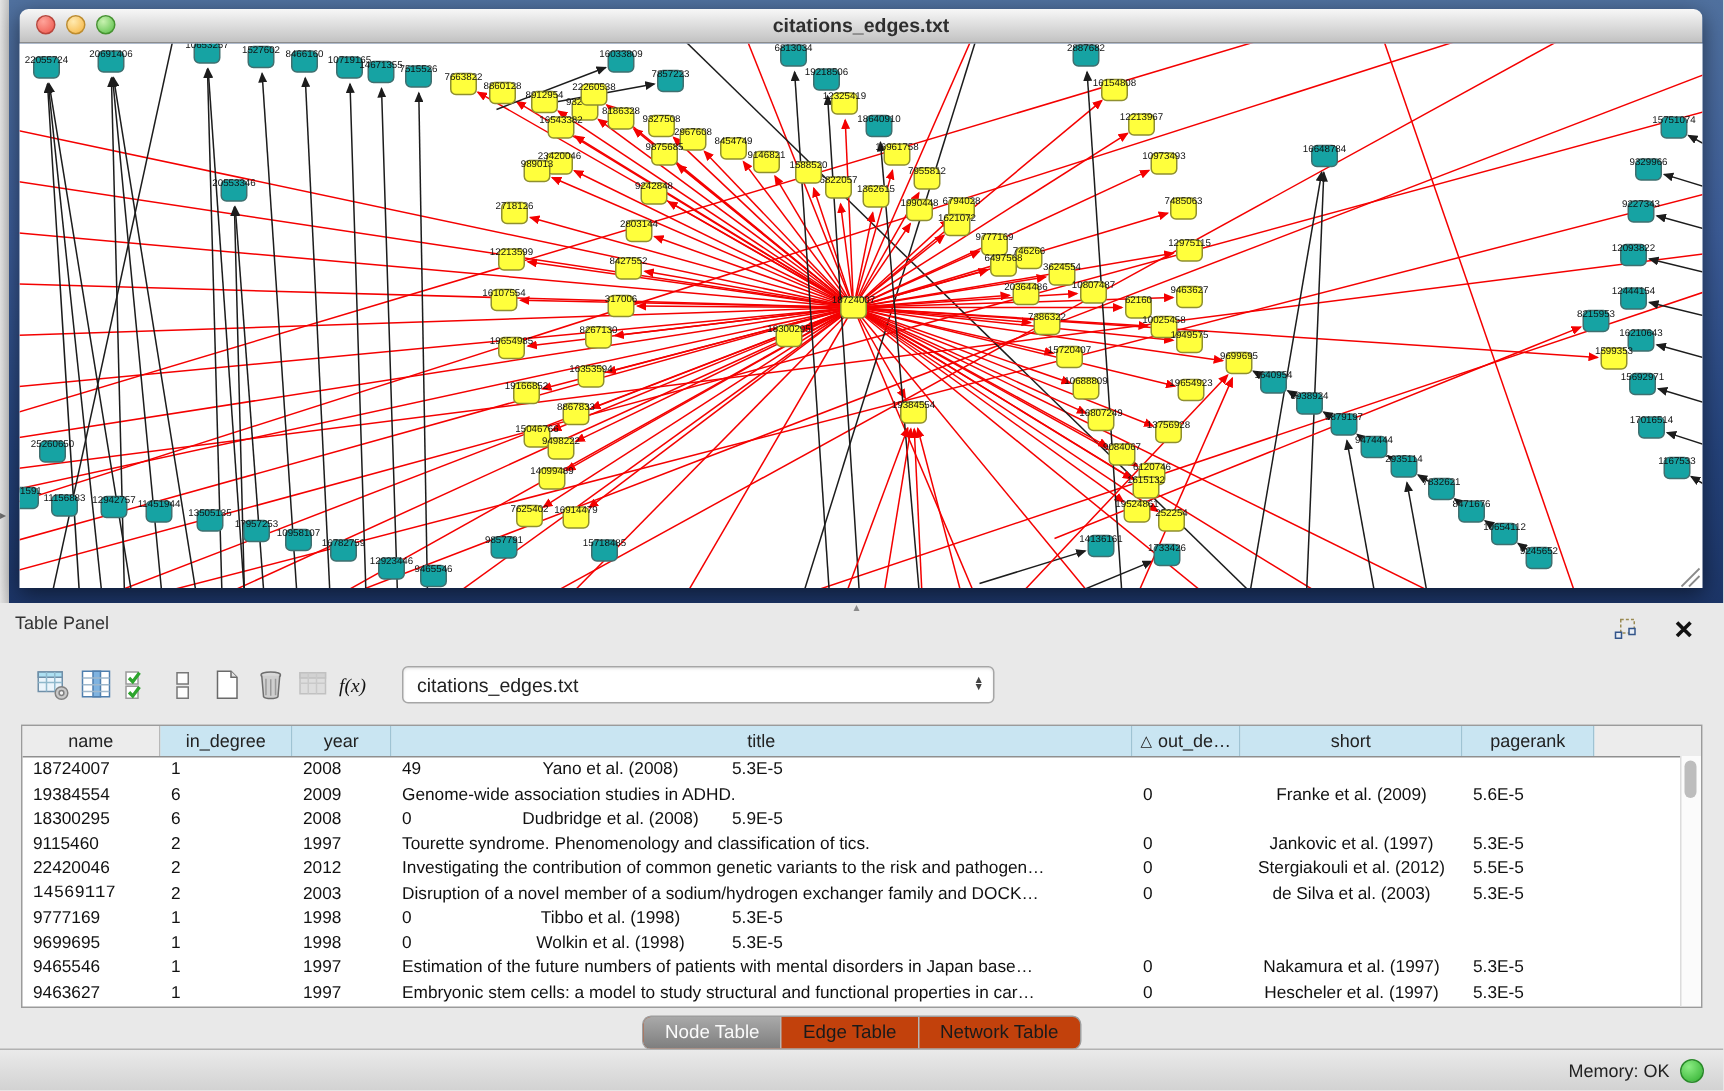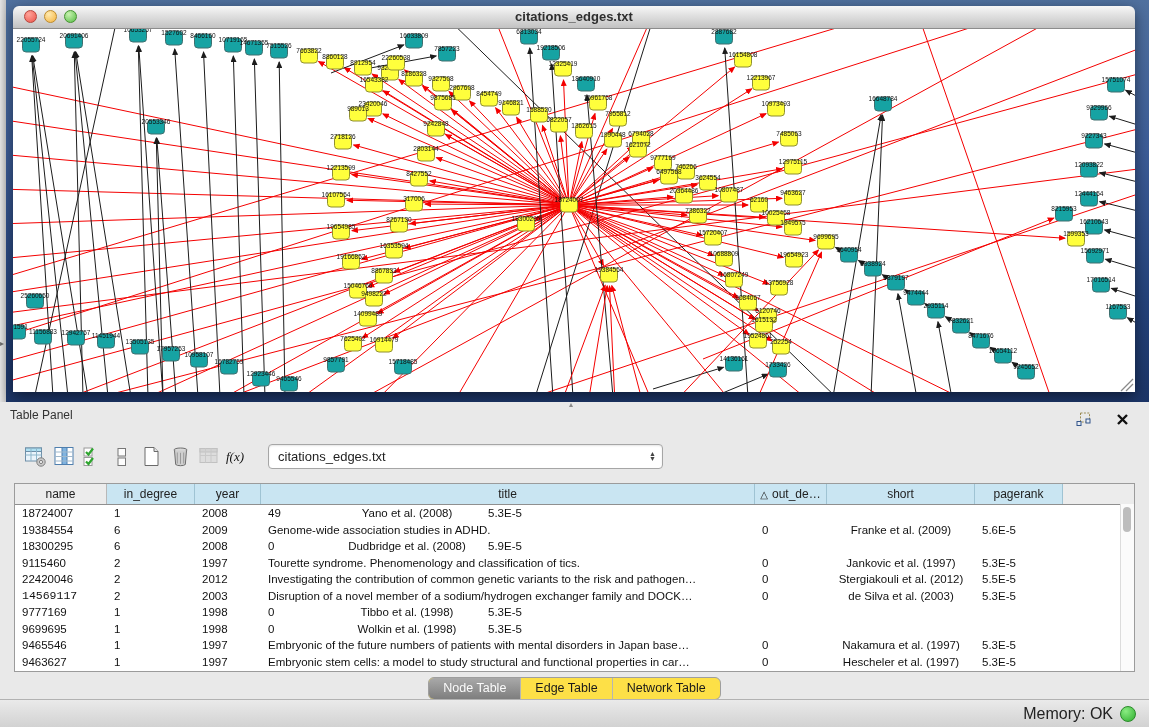--- a/index.html
+++ b/index.html
@@ -40,27 +40,27 @@
       align-items:center;justify-content:center;color:#222;white-space:nowrap;overflow:hidden;}
   .th.first{background:#ececec;border-right:1px solid #b8b8b8;}
   .th.filler{background:#ececec;border-right:none;flex:1;}
   .sortglyph{font-size:10px;margin-right:4px;color:#222;}
   .tr{display:flex;height:16.5px;font-size:11.5px;color:#111;align-items:center;}
   .td{box-sizing:border-box;padding-left:7px;white-space:nowrap;overflow:hidden;}
   .td.center{text-align:center;padding-left:0;}
   .vscroll{position:absolute;right:0;top:20px;bottom:0;width:13px;background:#fbfbfb;border-left:1px solid #dcdcdc;}
   .vthumb{position:absolute;top:3px;left:2px;width:8px;height:25px;background:#bdbdbd;border-radius:4px;}
   .tabs-bar{position:absolute;top:275px;left:0;right:0;display:flex;justify-content:center;}
-  .seg-control{display:flex;border:1px solid #9e9e9e;border-radius:6px;overflow:hidden;background:#fde047;height:21px;}
+  .seg-control{display:flex;border:1px solid #9e9e9e;border-radius:6px;overflow:hidden;background:#c2410c;height:21px;}
   .seg{padding:0 14px;line-height:21px;font-size:12.5px;color:#1a1a1a;border-right:1px solid #b5b5b5;cursor:default;}
   .seg:last-child{border-right:none;}
   .seg.active{background:linear-gradient(#a9a9a9,#7e7e7e);color:#fbfbfb;}
   .statusbar{position:absolute;bottom:0;left:0;right:0;height:27px;border-top:1px solid #b2b2b2;
              background:linear-gradient(#eaeaea,#d2d2d2);display:flex;justify-content:flex-end;
-             align-items:center;padding-right:13px;gap:7px;font-size:16px;color:#222;}
+             align-items:center;padding-right:13px;gap:7px;font-size:12px;color:#222;}
   .mem-dot{width:14px;height:14px;border-radius:50%;border:1px solid #2a8a2a;
            background:radial-gradient(circle at 35% 30%,#8aec82,#2fae2f);}
 </style>
 </head>
 <body>
 
 <div class="screen">
 
   <div class="desktop">
     <div class="left-strip">
@@ -912,21 +912,21 @@
             <div class="td" style="width: 88px;">1</div>
             <div class="td" style="width: 66px;">1998</div>
             <div class="td" style="width: 72px;">0</div>
             <div class="td center" style="width: 148px;">Wolkin et al. (1998)</div>
             <div class="td" style="width: 88px;">5.3E-5</div>
           </div>
           <div class="tr">
             <div class="td" style="width: 92px;">9465546</div>
             <div class="td" style="width: 88px;">1</div>
             <div class="td" style="width: 66px;">1997</div>
-            <div class="td" style="width: 494px;">Embryonic of the future numbers of patients with mental disorders in Japan base…</div>
+            <div class="td" style="width: 494px;">Estimation of the future numbers of patients with mental disorders in Japan base…</div>
             <div class="td" style="width: 72px;">0</div>
             <div class="td center" style="width: 148px;">Nakamura et al. (1997)</div>
             <div class="td" style="width: 88px;">5.3E-5</div>
           </div>
           <div class="tr">
             <div class="td" style="width: 92px;">9463627</div>
             <div class="td" style="width: 88px;">1</div>
             <div class="td" style="width: 66px;">1997</div>
             <div class="td" style="width: 494px;">Embryonic stem cells: a model to study structural and functional properties in car…</div>
             <div class="td" style="width: 72px;">0</div>

